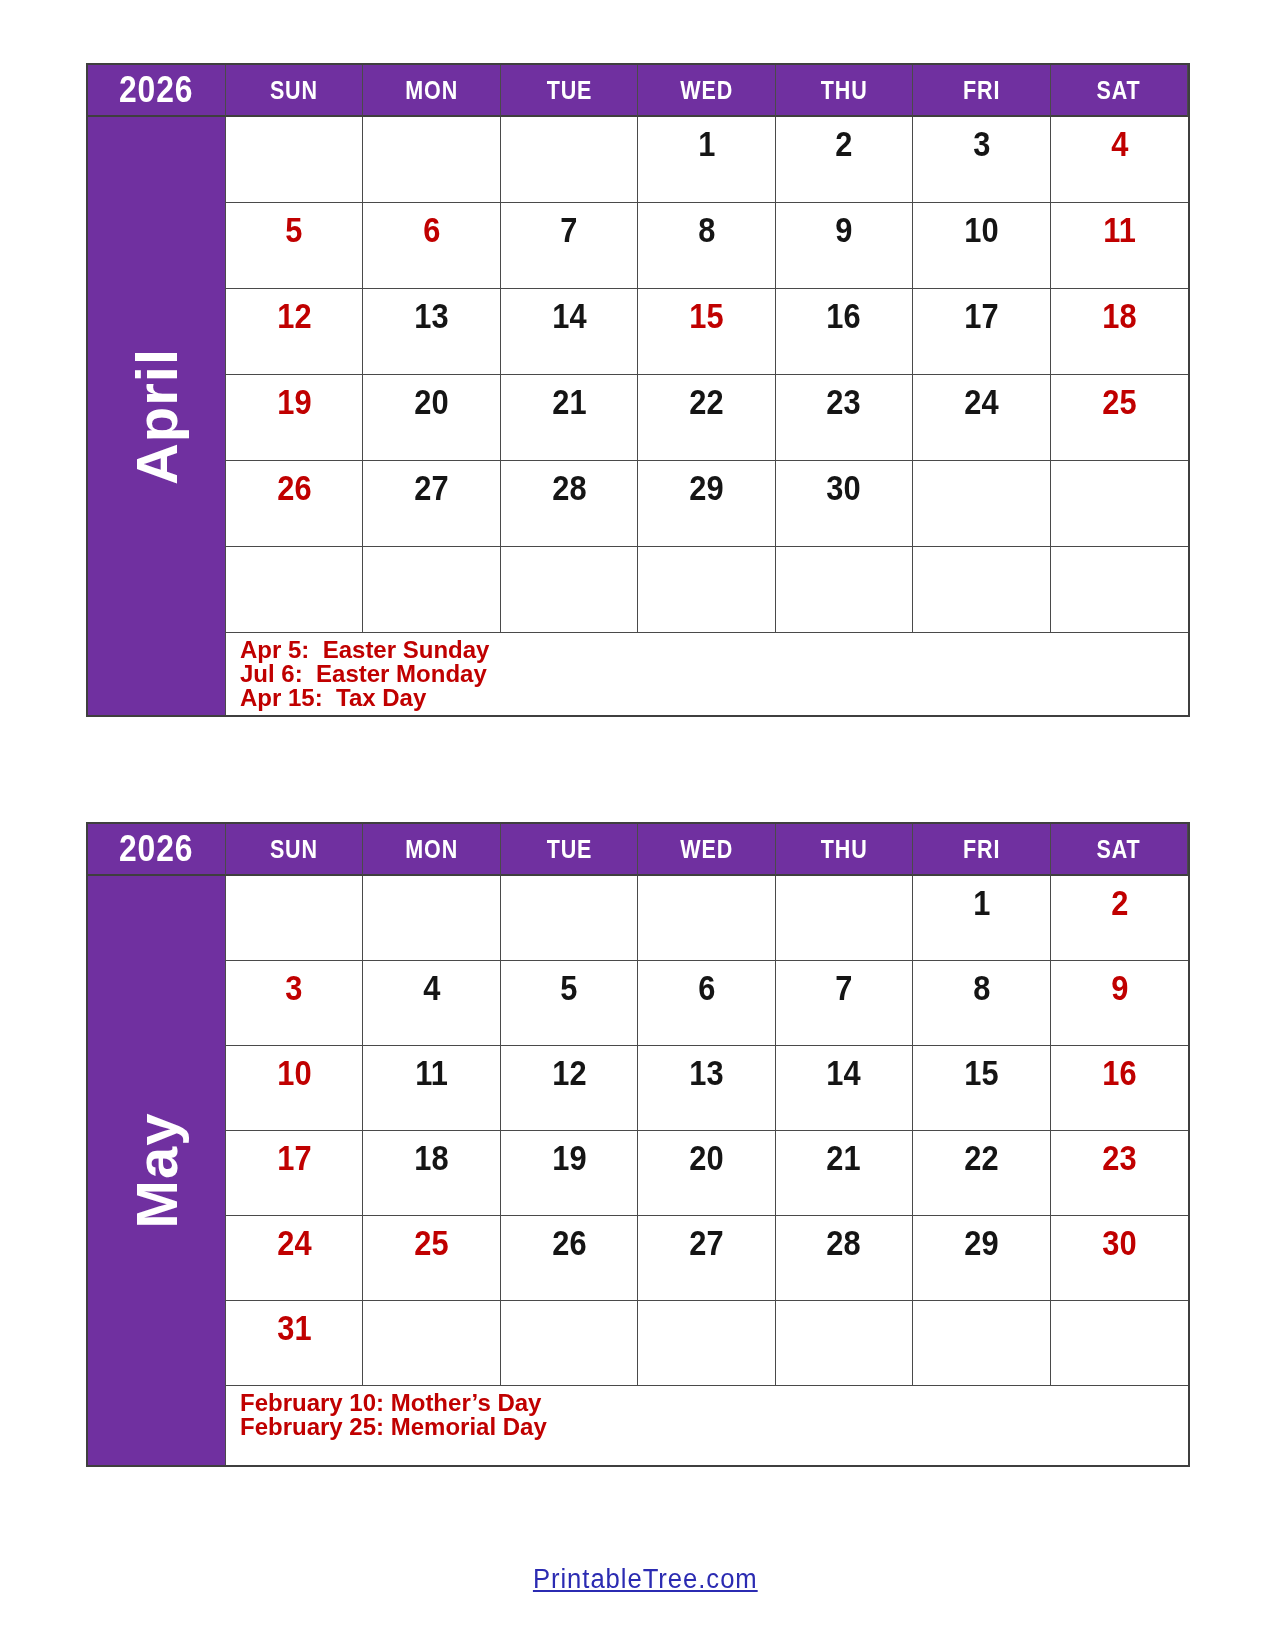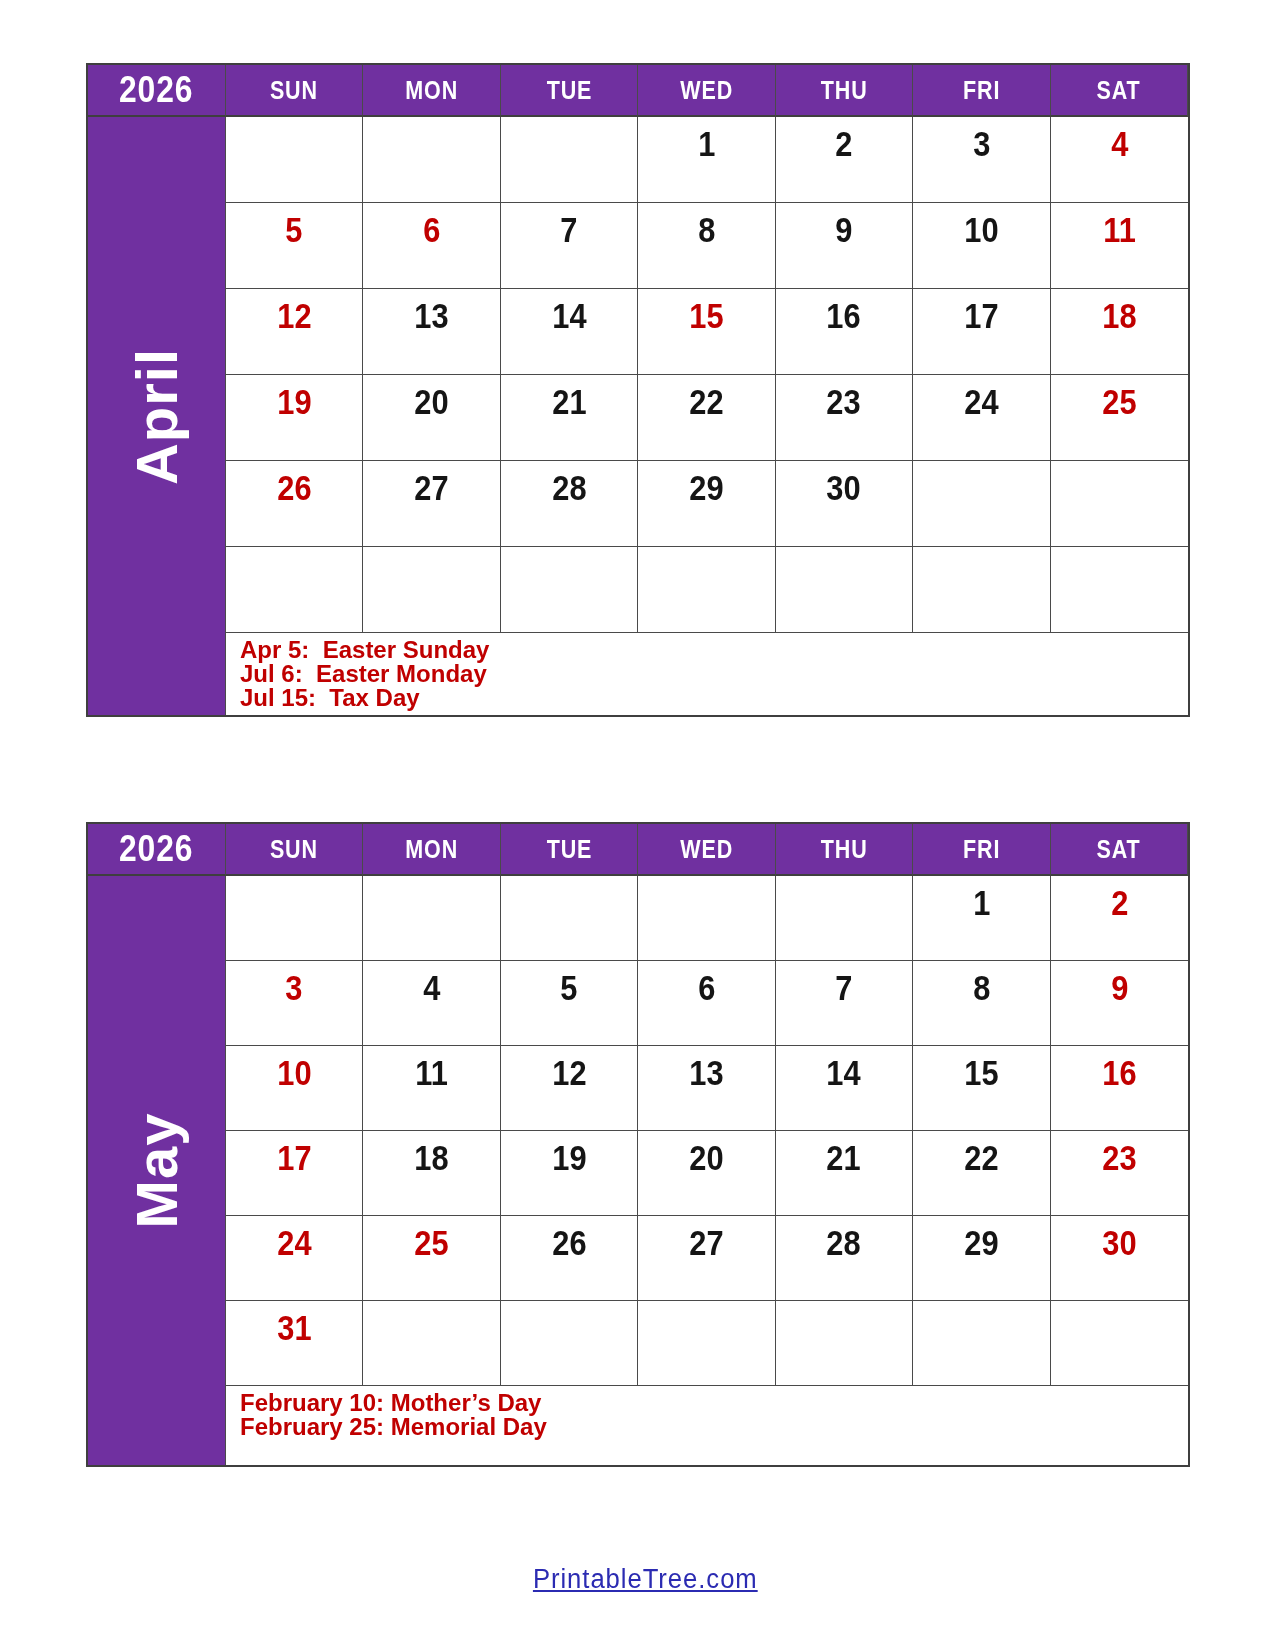--- a/index.html
+++ b/index.html
@@ -148,21 +148,21 @@
         <div class="day-cell"><span class="day-num"></span></div>
         <div class="day-cell"><span class="day-num"></span></div>
         <div class="day-cell"><span class="day-num"></span></div>
         <div class="day-cell"><span class="day-num"></span></div>
         <div class="day-cell"><span class="day-num"></span></div>
       </div>
 
     <div class="notes">
       <div class="note-line">Apr 5:  Easter Sunday</div>
       <div class="note-line">Jul 6:  Easter Monday</div>
-      <div class="note-line">Jul 15:  Tax Day</div>
+      <div class="note-line">Apr 15:  Tax Day</div>
     </div>
   </div>
 
   <div class="cal" id="cal-may">
     <div class="hdr year-cell">
       <span class="hdr-text">2026</span>
     </div>
     <div class="hdr wd-cell">
         <span class="hdr-text">SUN</span>
       </div>

